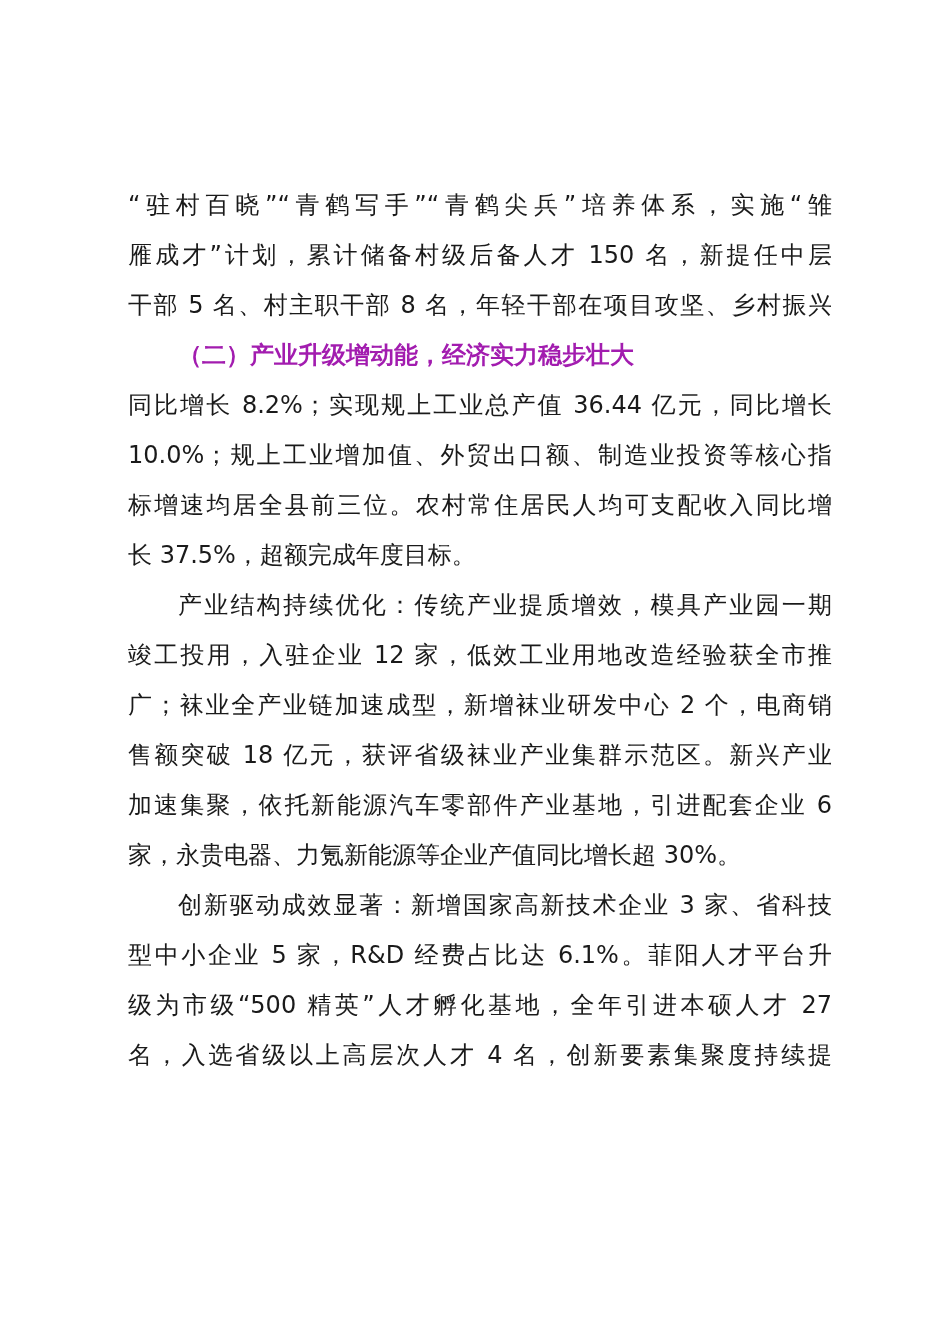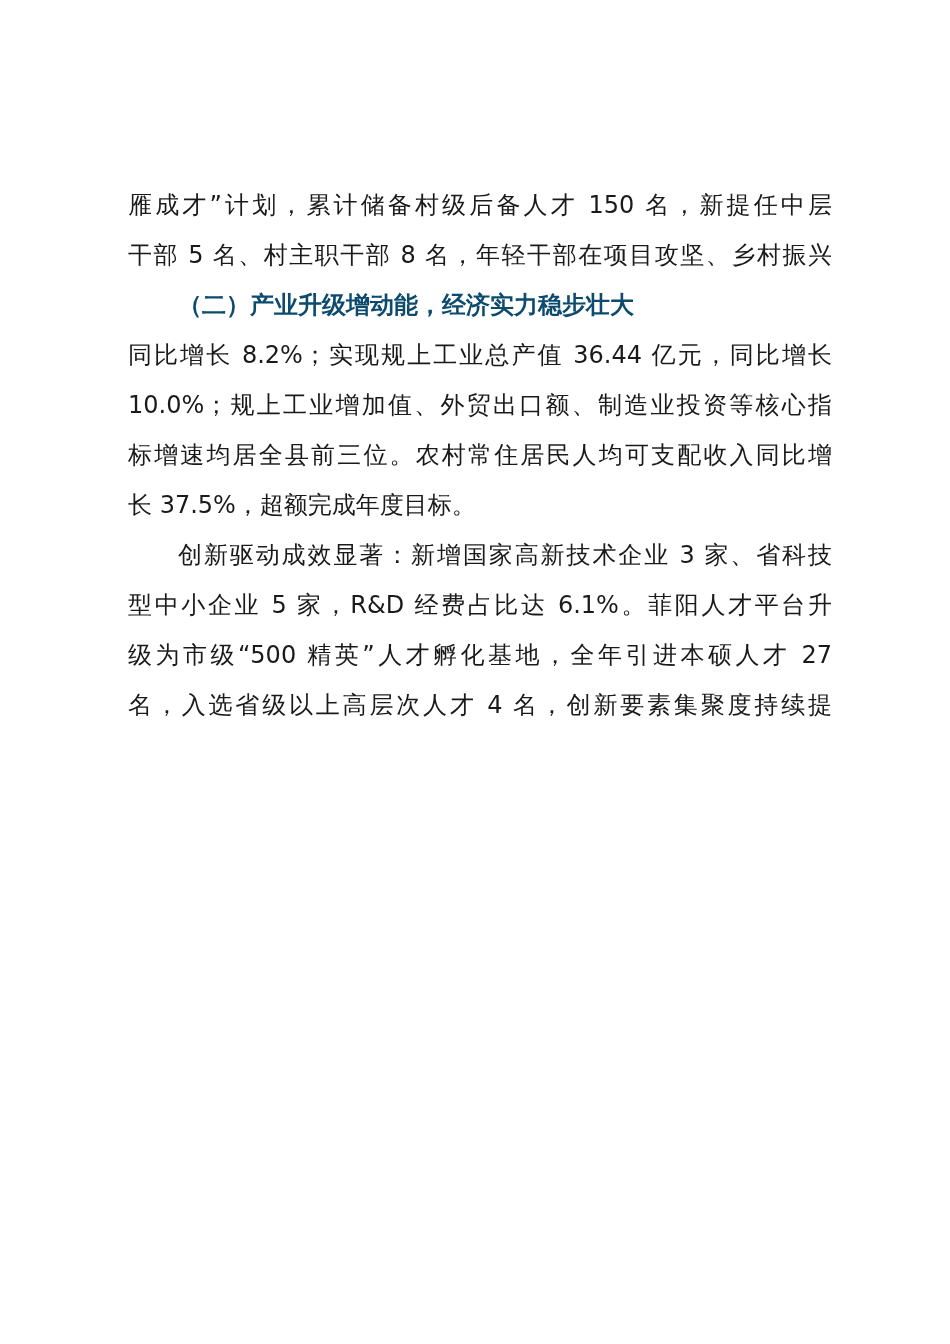--- a/index.html
+++ b/index.html
@@ -36,42 +36,51 @@
     .line.indent {
       padding-left: 50px;
     }
     .heading {
       height: 50px;
       line-height: 50px;
       font-size: 24px;
       font-weight: bold;
       padding-left: 50px;
       white-space: nowrap;
-      color: #0c4a6e;
+      color: #a21caf;
     }
   </style>
 </head>
 <body>
 
 <div class="page">
 
   <div>
+    <div class="line">“驻村百晓”“青鹤写手”“青鹤尖兵”培养体系，实施“雏</div>
     <div class="line">雁成才”计划，累计储备村级后备人才 150 名，新提任中层</div>
     <div class="line">干部 5 名、村主职干部 8 名，年轻干部在项目攻坚、乡村振兴</div>
   </div>
 
   <div class="heading">（二）产业升级增动能，经济实力稳步壮大</div>
 
   <div>
     <div class="line">同比增长 8.2%；实现规上工业总产值 36.44 亿元，同比增长</div>
     <div class="line">10.0%；规上工业增加值、外贸出口额、制造业投资等核心指</div>
     <div class="line">标增速均居全县前三位。农村常住居民人均可支配收入同比增</div>
     <div class="line last">长 37.5%，超额完成年度目标。</div>
   </div>
 
+  <div>
+    <div class="line indent">产业结构持续优化：传统产业提质增效，模具产业园一期</div>
+    <div class="line">竣工投用，入驻企业 12 家，低效工业用地改造经验获全市推</div>
+    <div class="line">广；袜业全产业链加速成型，新增袜业研发中心 2 个，电商销</div>
+    <div class="line">售额突破 18 亿元，获评省级袜业产业集群示范区。新兴产业</div>
+    <div class="line">加速集聚，依托新能源汽车零部件产业基地，引进配套企业 6</div>
+    <div class="line last">家，永贵电器、力氪新能源等企业产值同比增长超 30%。</div>
+  </div>
 
   <div>
     <div class="line indent">创新驱动成效显著：新增国家高新技术企业 3 家、省科技</div>
     <div class="line">型中小企业 5 家，R&amp;D 经费占比达 6.1%。菲阳人才平台升</div>
     <div class="line">级为市级“500 精英”人才孵化基地，全年引进本硕人才 27</div>
     <div class="line">名，入选省级以上高层次人才 4 名，创新要素集聚度持续提</div>
   </div>
 
 </div>
 

